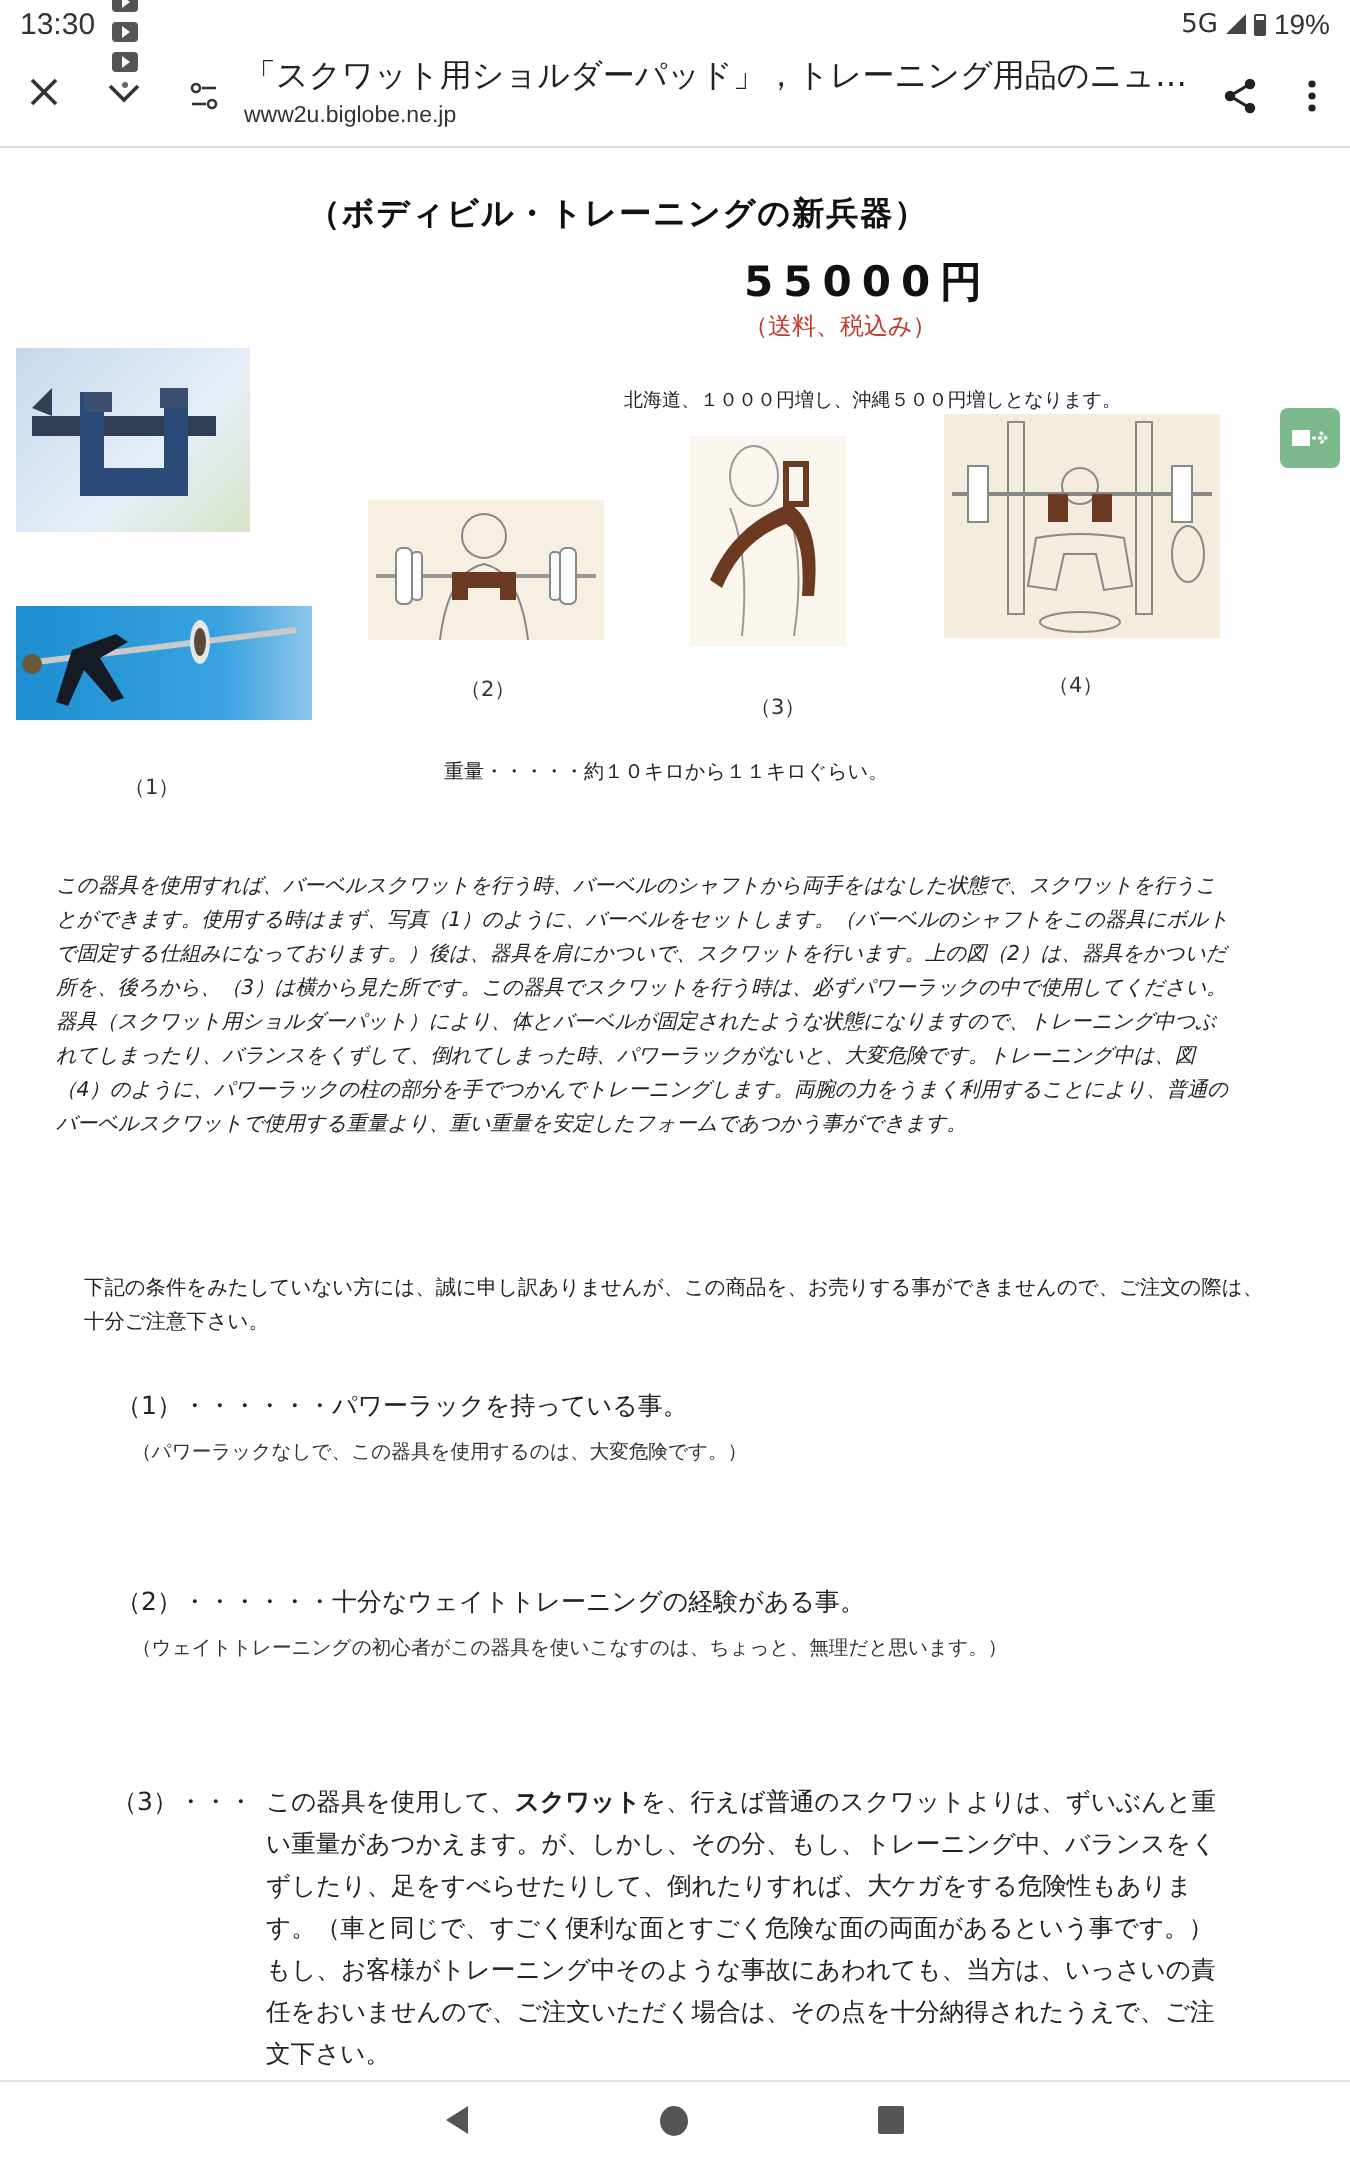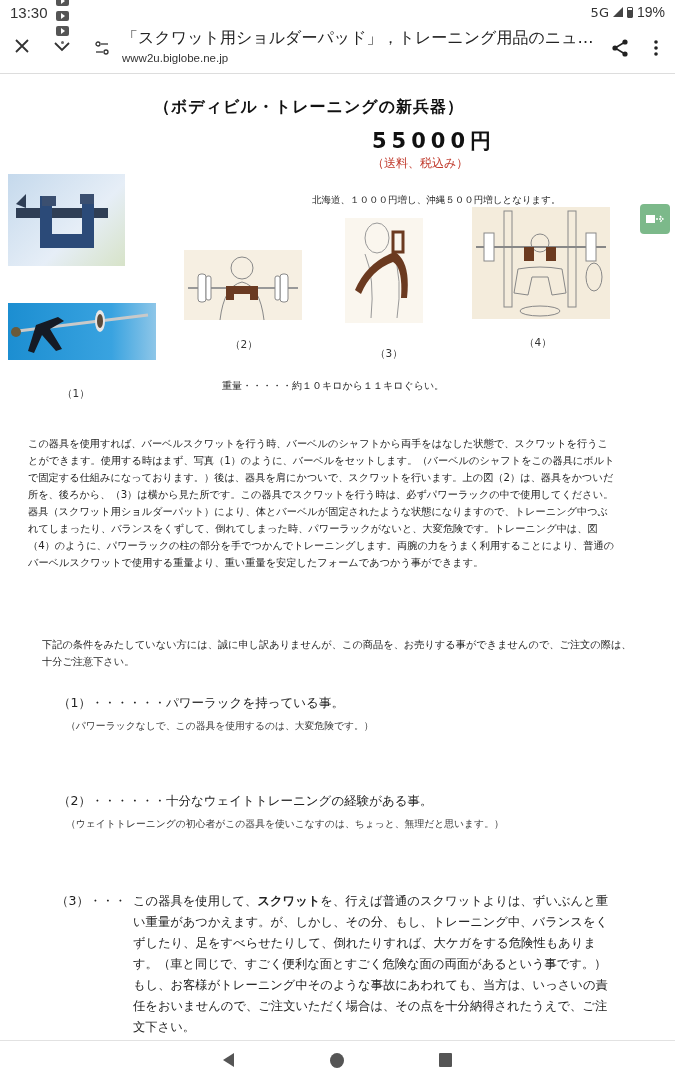--- a/index.html
+++ b/index.html
@@ -47,21 +47,21 @@
   .photo3 { top: 143px; left: 345px; width: 78px; height: 105px; background: #faf6ee; }
   .photo4 { top: 132px; left: 472px; width: 138px; height: 112px; background: #f4ecdc; }
 
   .cap { position: absolute; font-size: 10.5px; color: #333; }
   .cap1 { top: 312px; left: 62px; }
   .cap2 { top: 263px; left: 230px; }
   .cap3 { top: 272px; left: 375px; }
   .cap4 { top: 261px; left: 524px; }
   .weight { position: absolute; top: 304px; left: 222px; font-size: 10px; color: #222; text-align: center; }
 
-  .body-para { position: absolute; top: 360px; left: 28px; width: 590px; font-size: 10.2px; line-height: 17px; color: #222; }
+  .body-para { position: absolute; top: 360px; left: 28px; width: 590px; font-size: 10.2px; line-height: 17px; color: #222; font-style: italic; }
   .caution-title { position: absolute; top: 534px; left: 0; width: 530px; text-align: center; font-size: 14px; color: #222; }
   .caution-para { position: absolute; top: 561px; left: 42px; width: 590px; font-size: 10.2px; line-height: 17px; color: #222; }
 
   .cond { position: absolute; left: 58px; }
   .cond .main { font-size: 12.5px; color: #222; }
   .cond .sub { font-size: 9.8px; color: #333; margin-top: 8px; margin-left: 8px; }
   .cond1 { top: 620px; }
   .cond2 { top: 718px; }
 
   .cond3 { position: absolute; top: 816px; left: 56px; width: 560px; }

